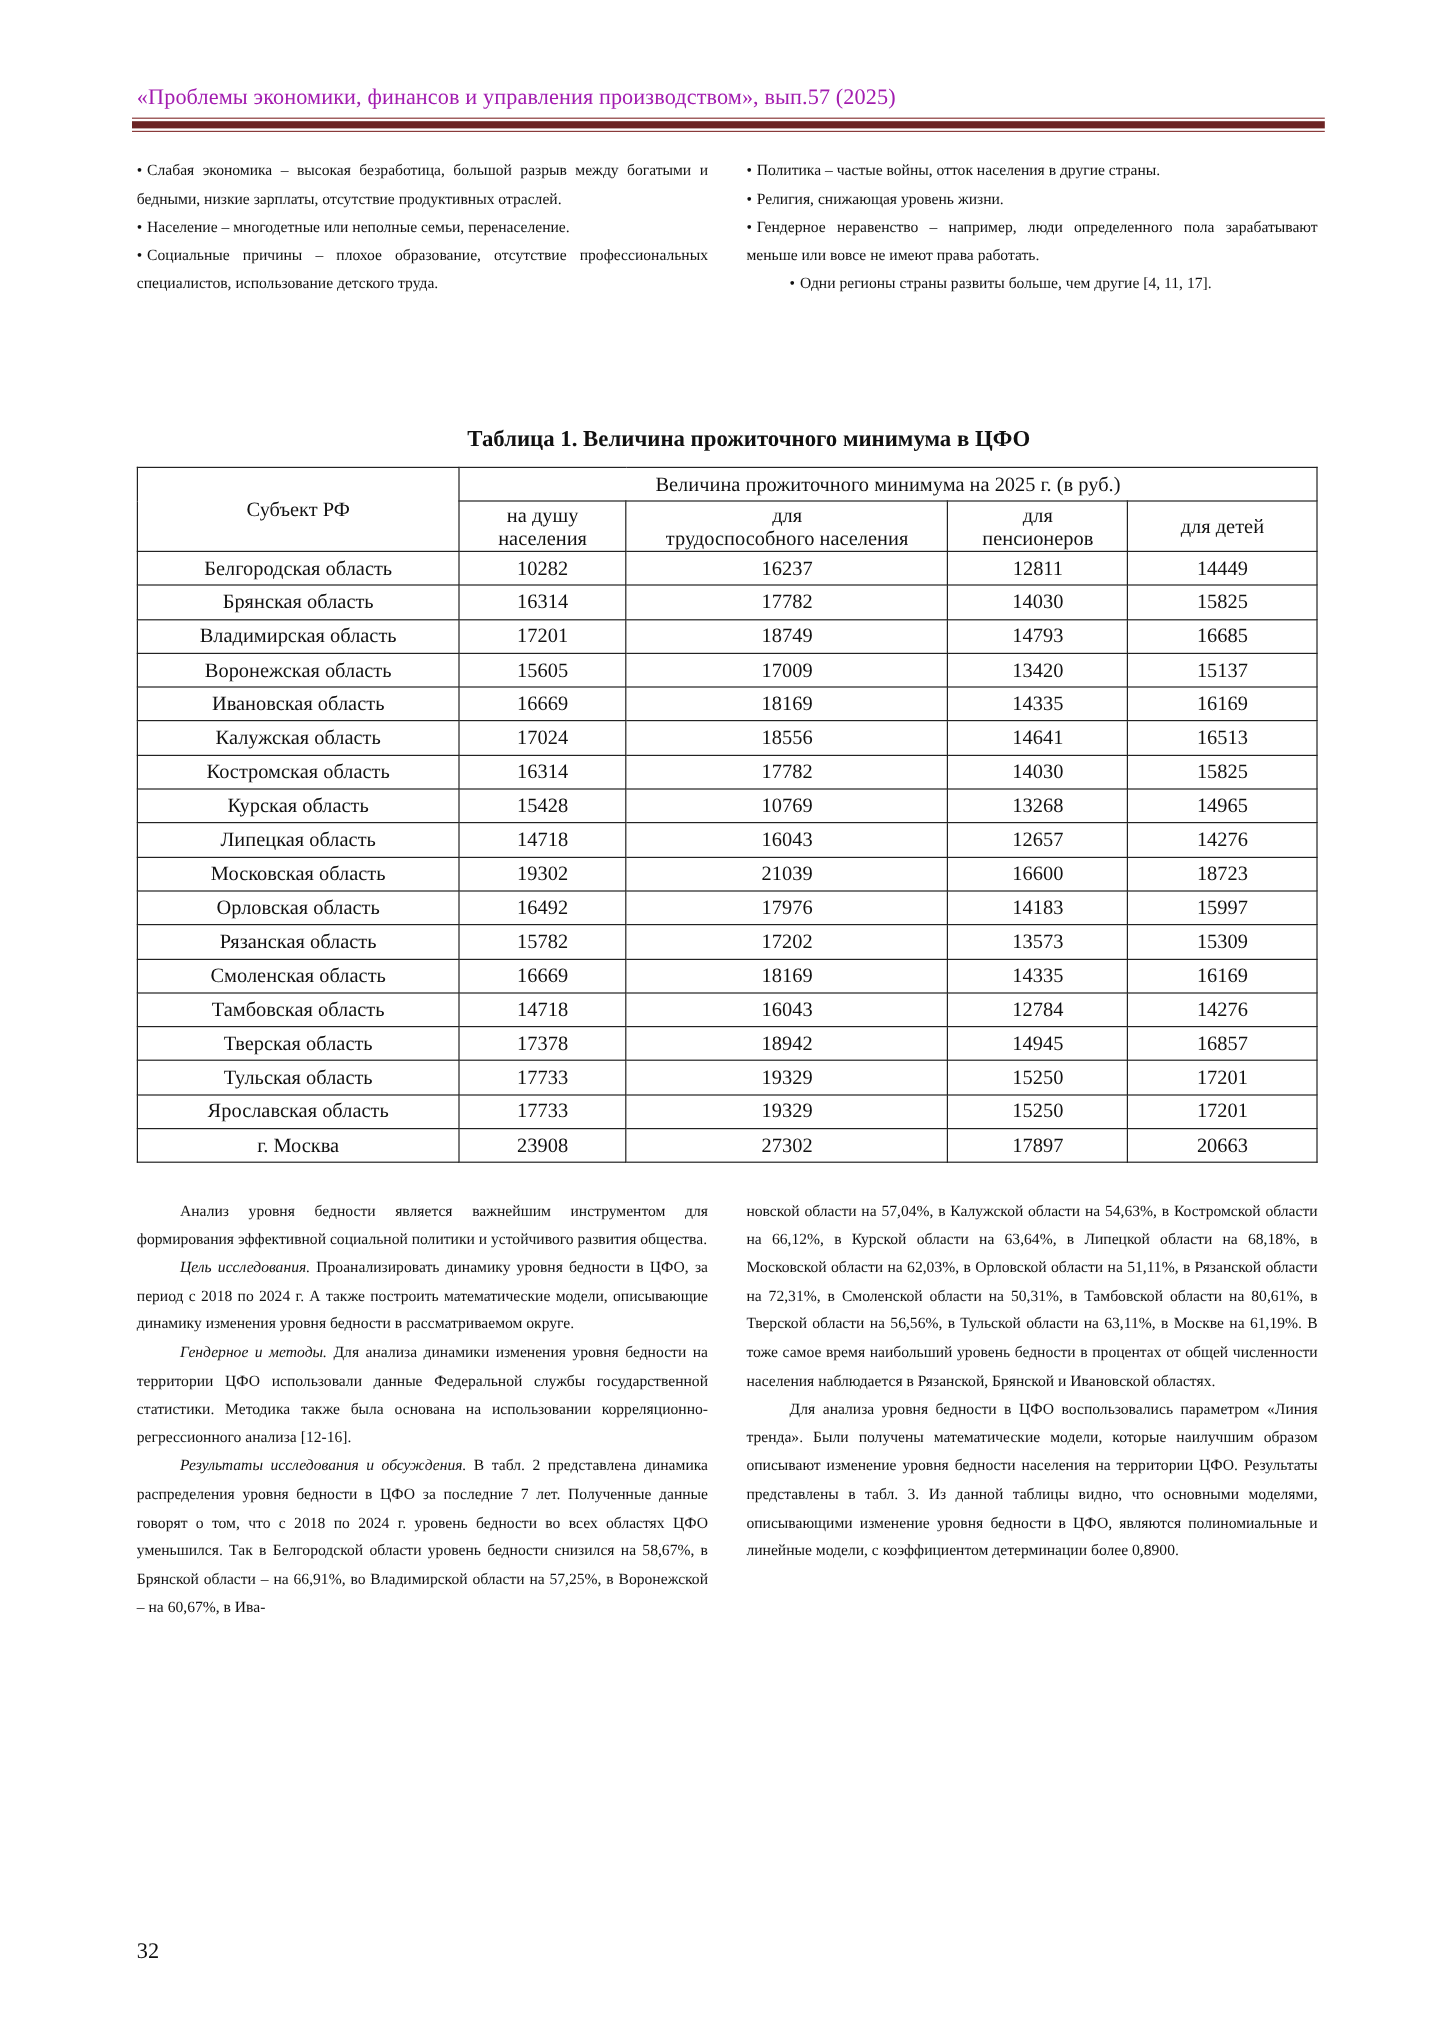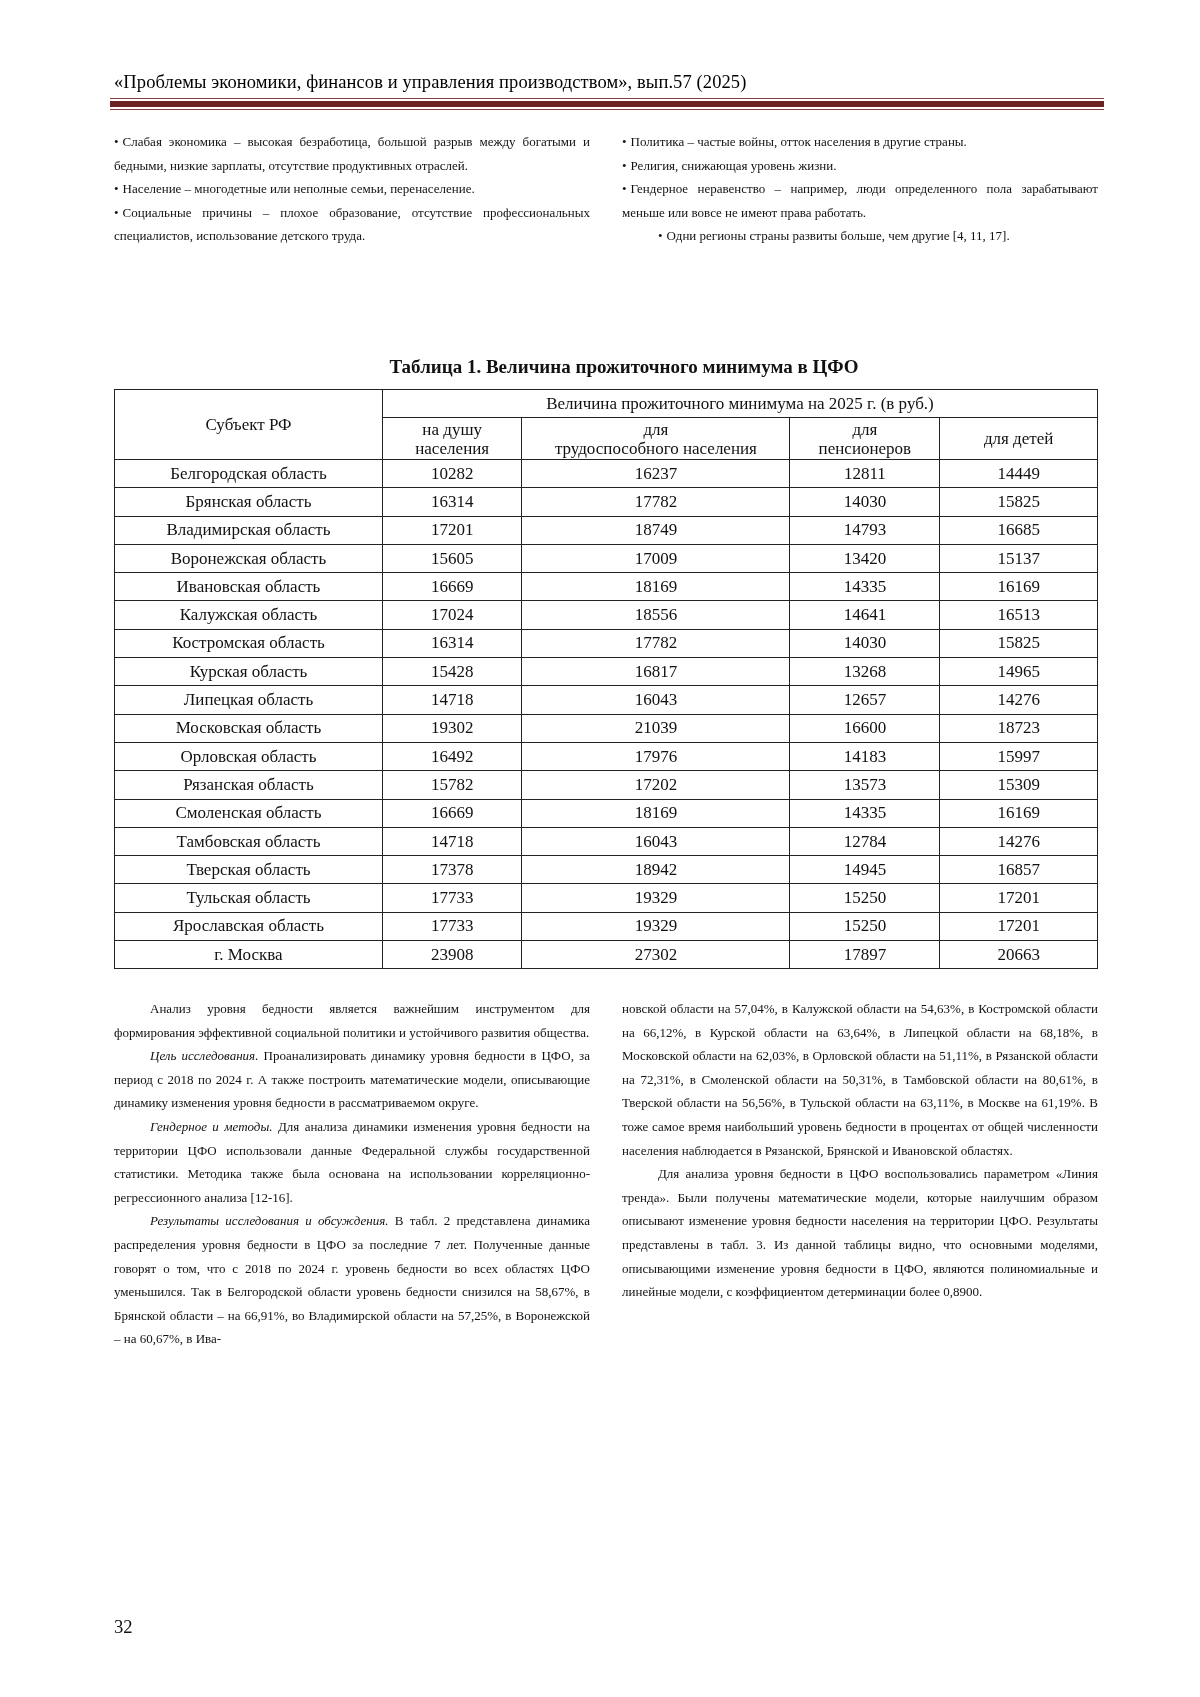--- a/index.html
+++ b/index.html
@@ -1,20 +1,20 @@
 <!DOCTYPE html>
 <html><head>
 <meta charset="utf-8">
 <style>
   html, body { margin:0; padding:0; background:#ffffff; }
   body { width:1200px; height:1697px; position:relative; overflow:hidden;
          font-family:"Liberation Serif", "DejaVu Serif", serif; color:#111; }
   .page { position:absolute; left:0; top:0; width:1200px; height:1697px; }
 
-  .running-head { position:absolute; left:114px; top:72px; font-size:18.5px; color:#000000; letter-spacing:0.1px; }
+  .running-head { position:absolute; left:114px; top:72px; font-size:18.5px; color:#a21caf; letter-spacing:0.1px; }
   .rule-top { position:absolute; left:110px; top:98px; width:994px; height:1px; background:#8a3a3a; }
   .rule-thick { position:absolute; left:110px; top:101px; width:994px; height:6px; background:#6b2424; }
   .rule-bottom { position:absolute; left:110px; top:109px; width:994px; height:1px; background:#8a3a3a; }
 
   .col { position:absolute; font-size:13px; line-height:23.6px; text-align:justify; }
   .col p { margin:0; }
   .col-left-top { left:114px; top:130px; width:476px; }
   .col-right-top { left:622px; top:130px; width:476px; }
   .col-left-bottom { left:114px; top:997px; width:476px; }
   .col-right-bottom { left:622px; top:997px; width:476px; }
@@ -118,21 +118,21 @@
         <tr>
           <td>Костромская область</td>
           <td>16314</td>
           <td>17782</td>
           <td>14030</td>
           <td>15825</td>
         </tr>
         <tr>
           <td>Курская область</td>
           <td>15428</td>
-          <td>16817</td>
+          <td>10769</td>
           <td>13268</td>
           <td>14965</td>
         </tr>
         <tr>
           <td>Липецкая область</td>
           <td>14718</td>
           <td>16043</td>
           <td>12657</td>
           <td>14276</td>
         </tr>

